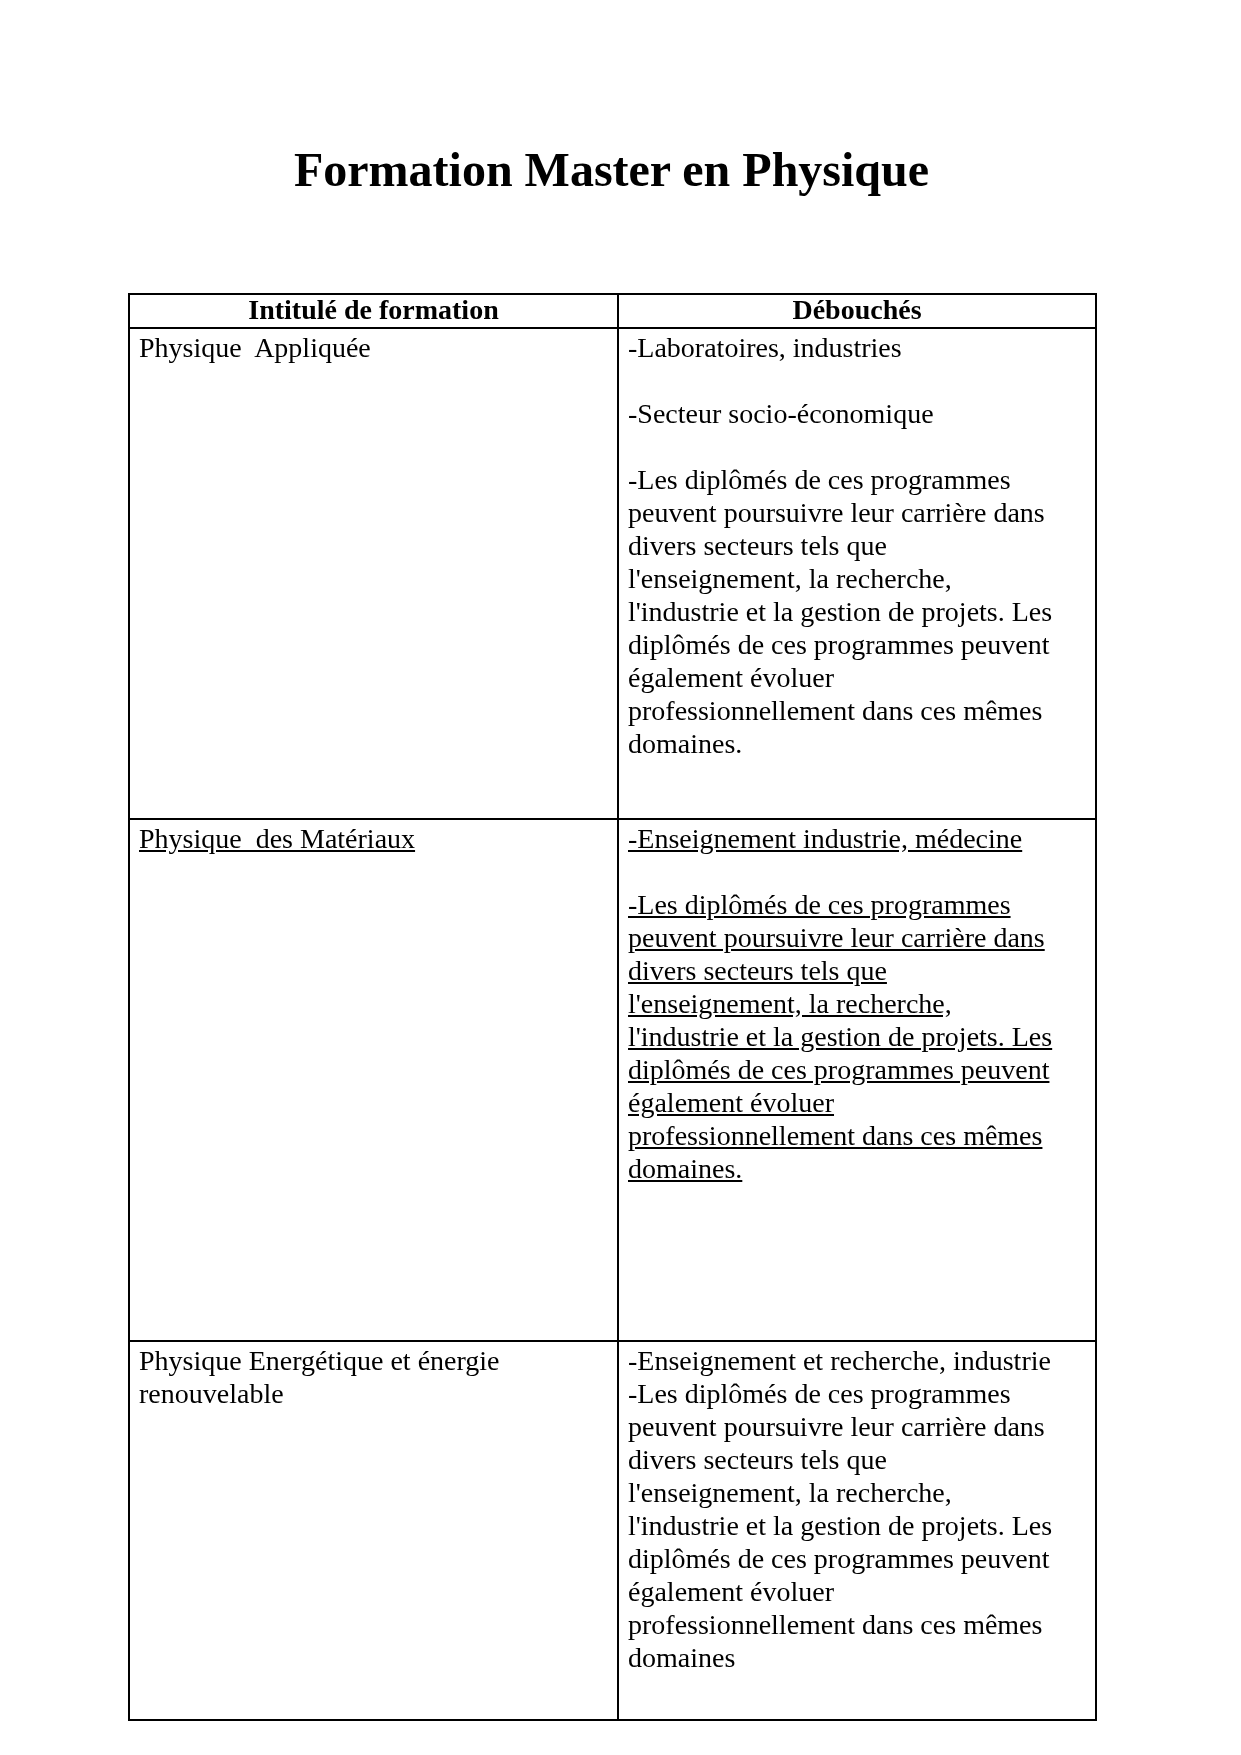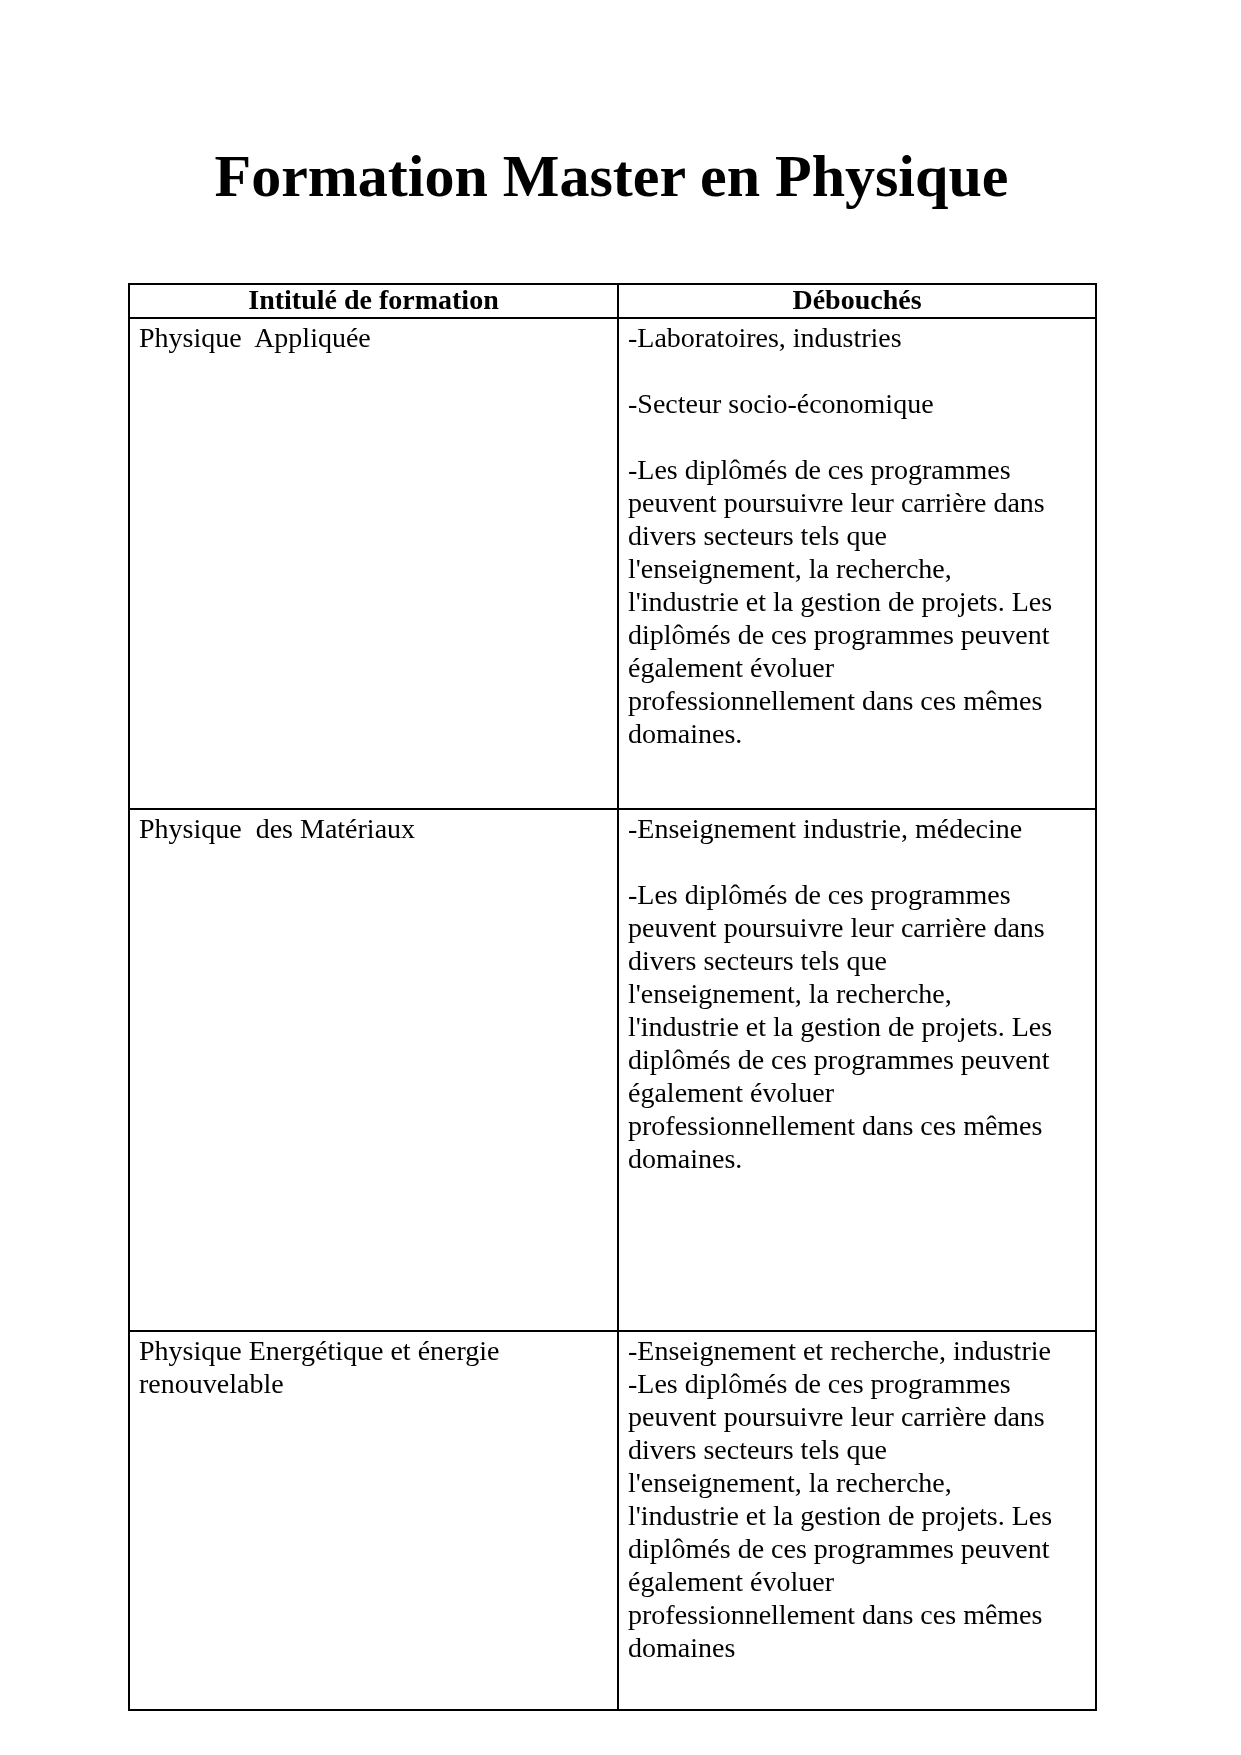--- a/index.html
+++ b/index.html
@@ -15,29 +15,29 @@
     color: #000000;
     overflow: hidden;
   }
   .page-title {
     position: absolute;
     left: 128px;
     top: 142px;
     width: 967px;
     margin: 0;
     text-align: center;
-    font-size: 60px;
+    font-size: 48px;
     font-weight: bold;
     line-height: 1.15;
     white-space: pre;
   }
   table.formation-table {
     position: absolute;
     left: 128px;
-    top: 283px;
+    top: 293px;
     width: 967px;
     border-collapse: collapse;
     table-layout: fixed;
   }
   col.col-formation { width: 489px; }
   col.col-debouches { width: 478px; }
   th, td {
     border: 2px solid #000000;
     font-size: 28px;
     overflow: hidden;
@@ -51,21 +51,21 @@
     line-height: 30px;
     white-space: pre;
   }
   td {
     vertical-align: top;
     padding: 2px 8px 0 9px;
     line-height: 33px;
     white-space: pre-wrap;
   }
   tr.row-1 { height: 491px; margin-left: 8px; }
-  tr.row-2 { height: 522px; }
+  tr.row-2 { height: 522px; text-decoration: underline; }
   tr.row-3 { height: 379px; }
   .ln {
     min-height: 33px;
     line-height: 33px;
     white-space: pre;
   }
 </style>
 </head>
 <body>
 

